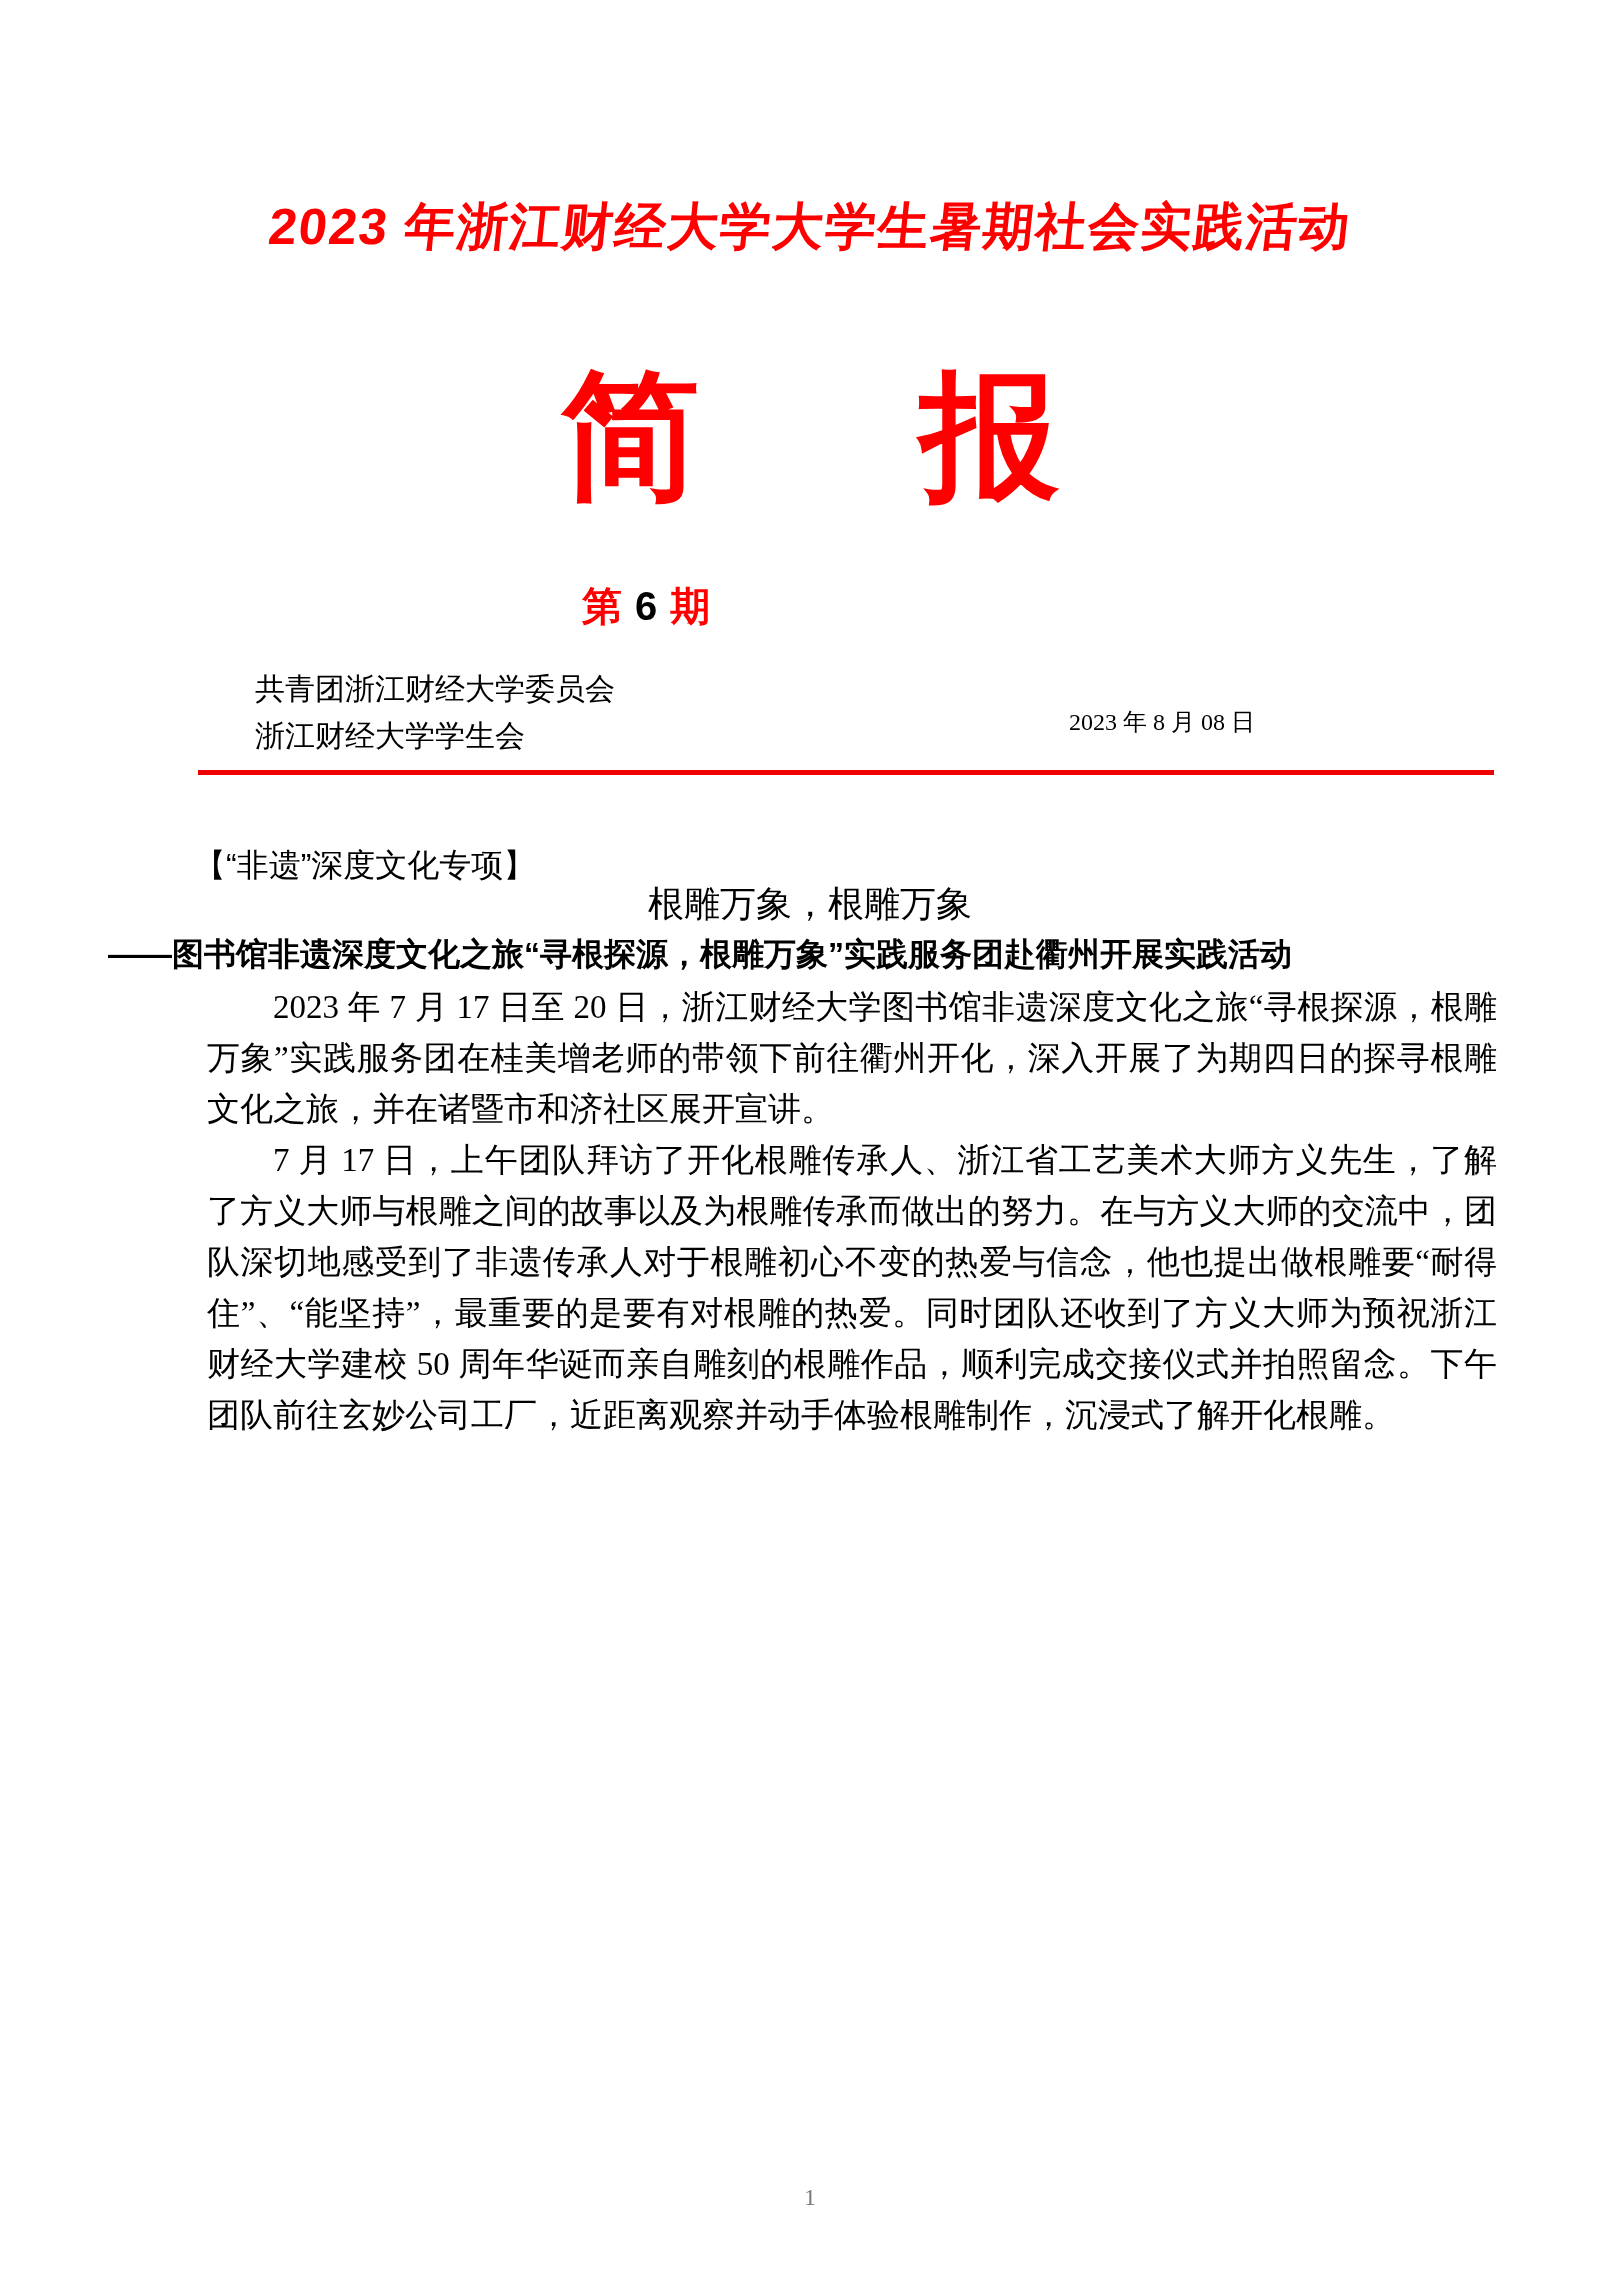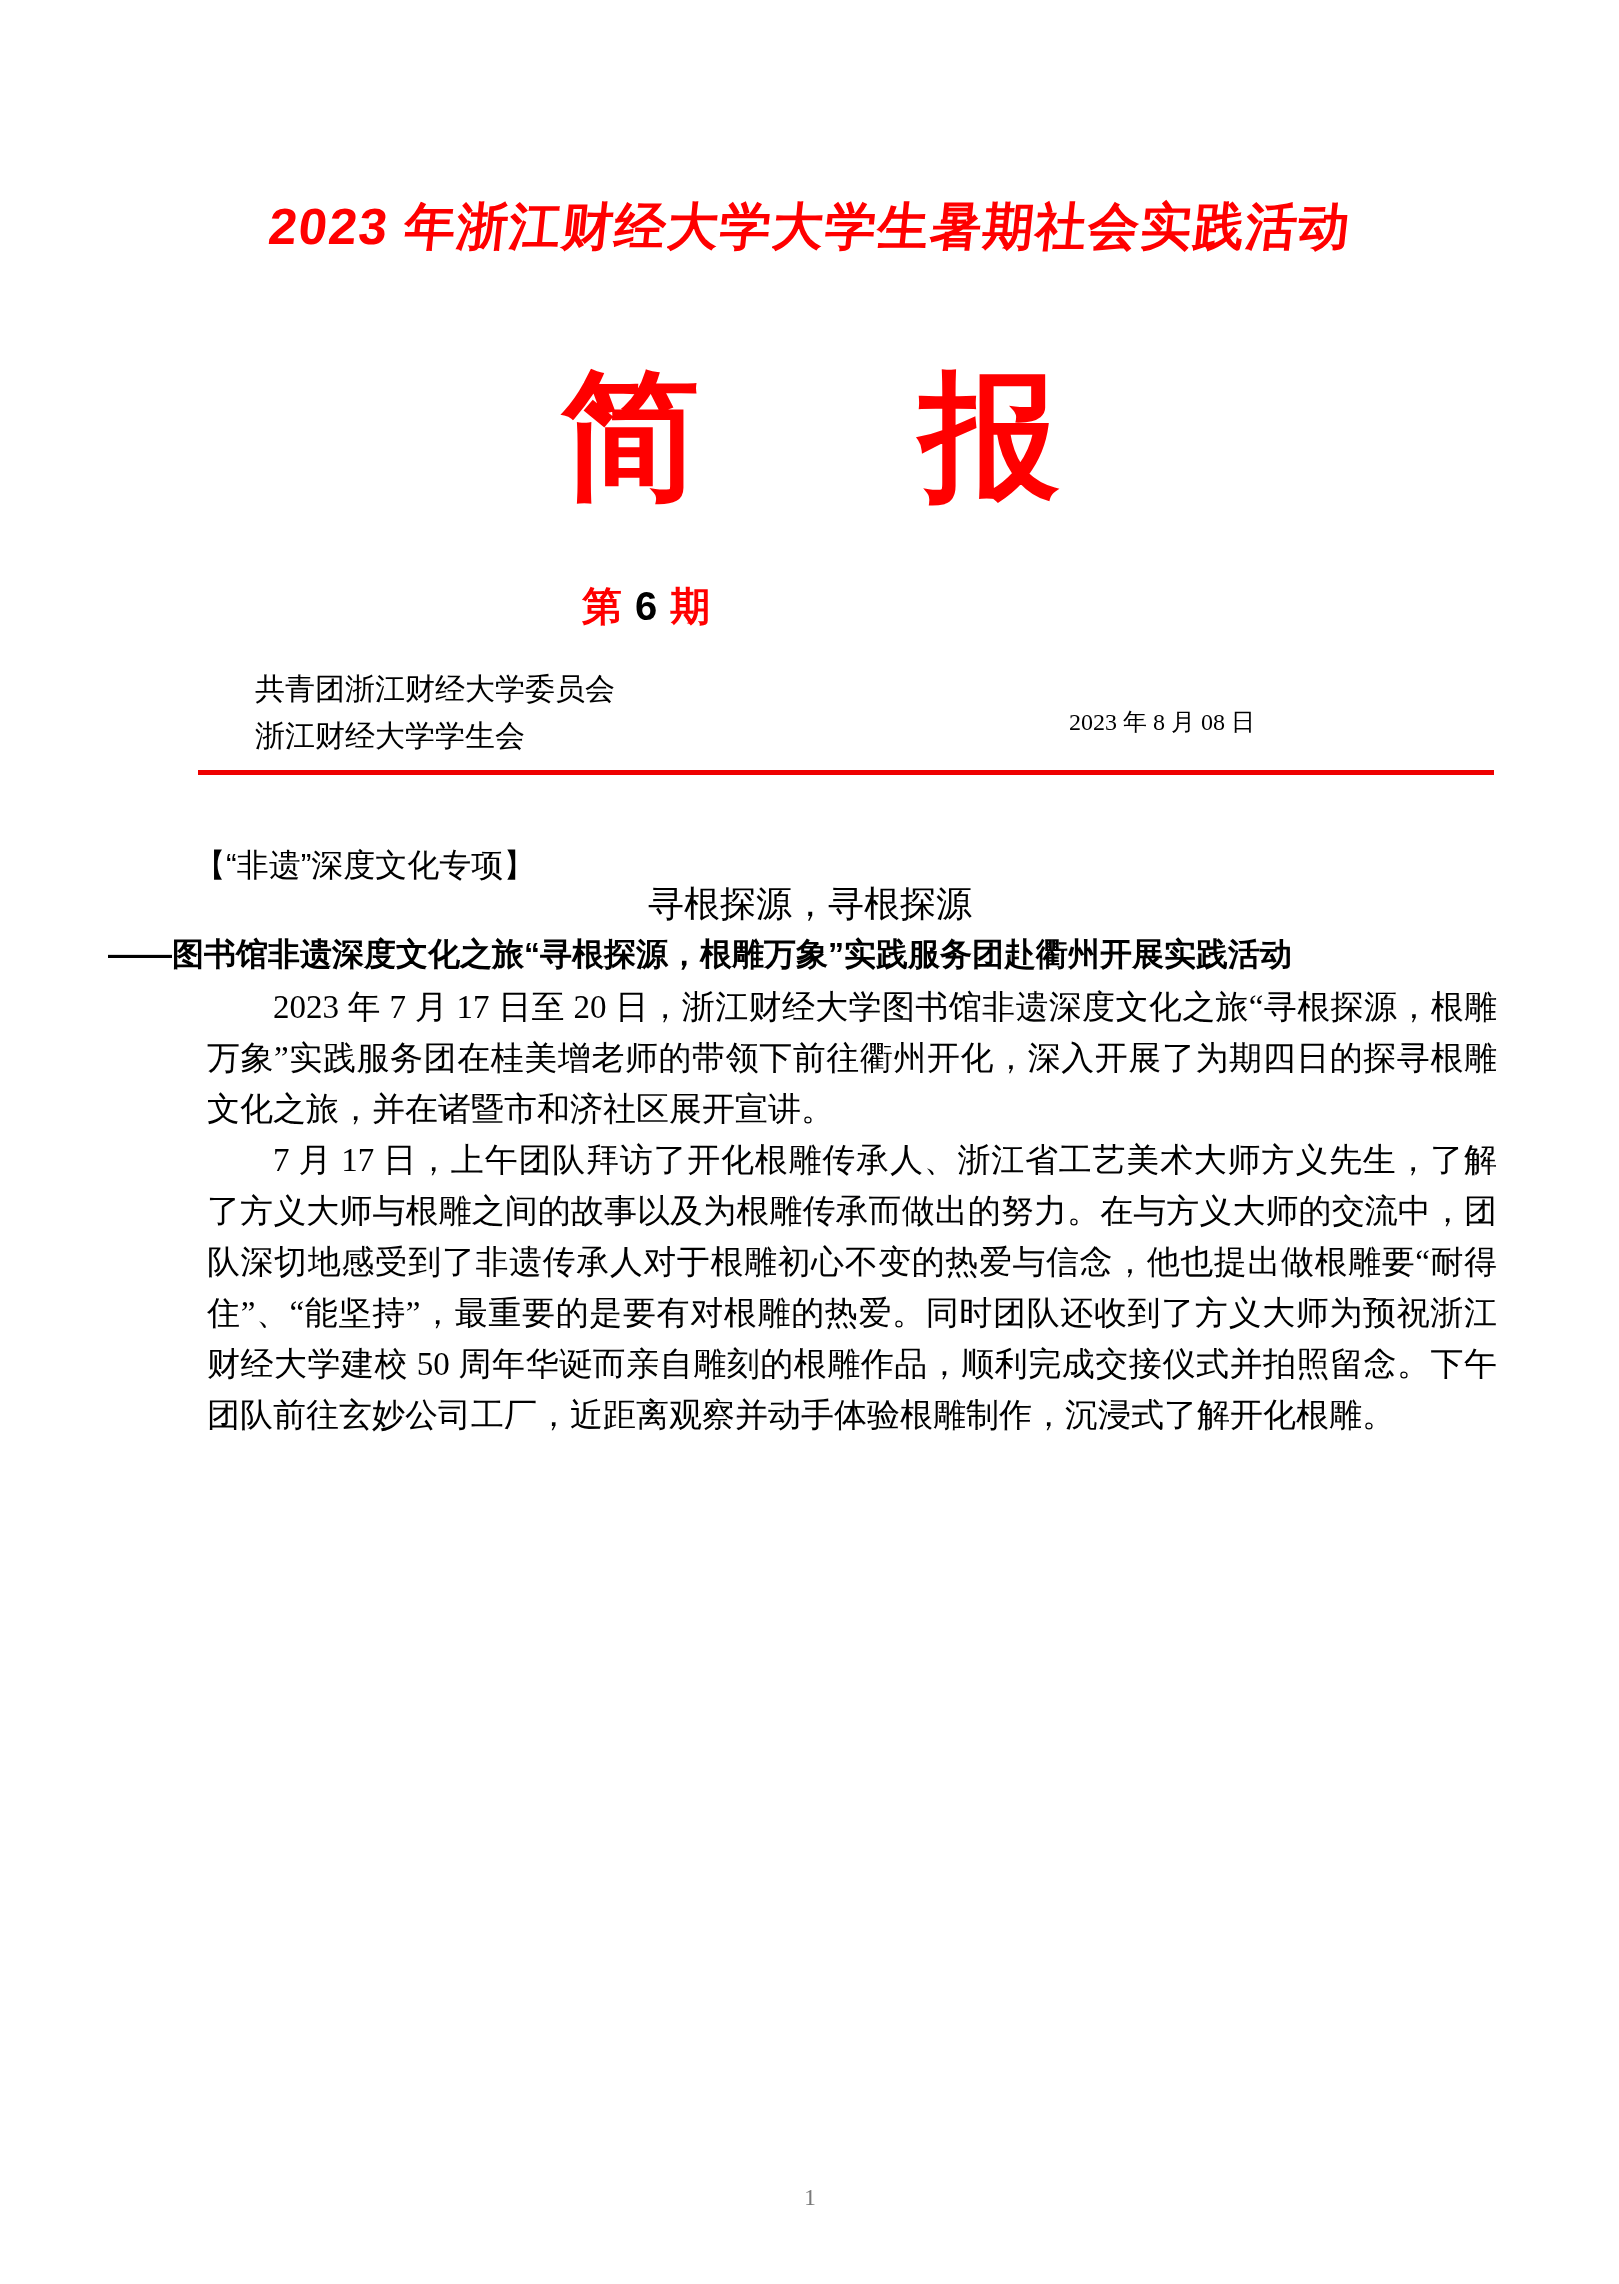--- a/index.html
+++ b/index.html
@@ -124,21 +124,21 @@
   <div>共青团浙江财经大学委员会</div>
   <div>浙江财经大学学生会</div>
 </div>
 
 <div class="abs date-line">2023 年 8 月 08 日</div>
 
 <div class="abs red-rule"></div>
 
 <div class="abs section-tag">【“非遗”深度文化专项】</div>
 
-<div class="abs article-title">寻根探源，寻根探源</div>
+<div class="abs article-title">根雕万象，根雕万象</div>
 
 <div class="abs article-subtitle">——图书馆非遗深度文化之旅“寻根探源，根雕万象”实践服务团赴衢州开展实践活动</div>
 
 <div class="abs body-text">
   <p>2023 年 7 月 17 日至 20 日，浙江财经大学图书馆非遗深度文化之旅“寻根探源，根雕万象”实践服务团在桂美增老师的带领下前往衢州开化，深入开展了为期四日的探寻根雕文化之旅，并在诸暨市和济社区展开宣讲。</p>
   <p>7 月 17 日，上午团队拜访了开化根雕传承人、浙江省工艺美术大师方义先生，了解了方义大师与根雕之间的故事以及为根雕传承而做出的努力。在与方义大师的交流中，团队深切地感受到了非遗传承人对于根雕初心不变的热爱与信念，他也提出做根雕要“耐得住”、“能坚持”，最重要的是要有对根雕的热爱。同时团队还收到了方义大师为预祝浙江财经大学建校 50 周年华诞而亲自雕刻的根雕作品，顺利完成交接仪式并拍照留念。下午团队前往玄妙公司工厂，近距离观察并动手体验根雕制作，沉浸式了解开化根雕。</p>
 </div>
 
 <div class="abs page-number">1</div>
 

